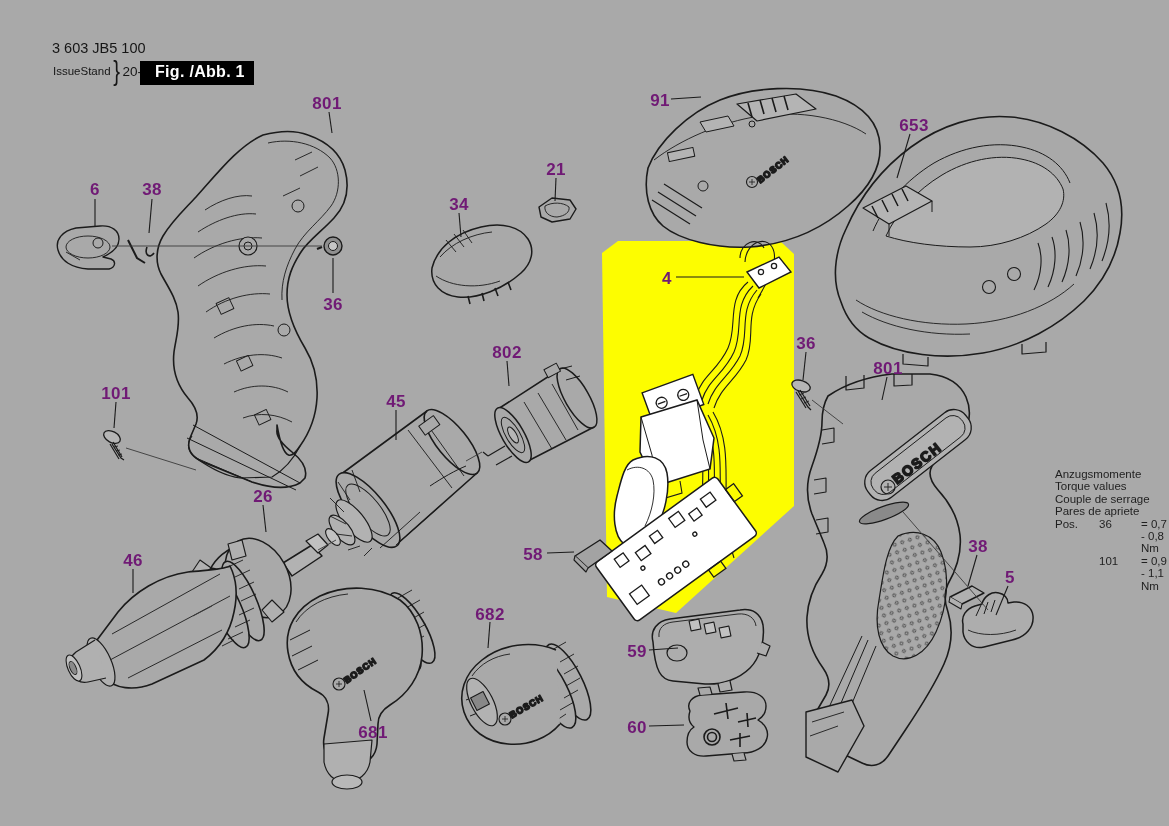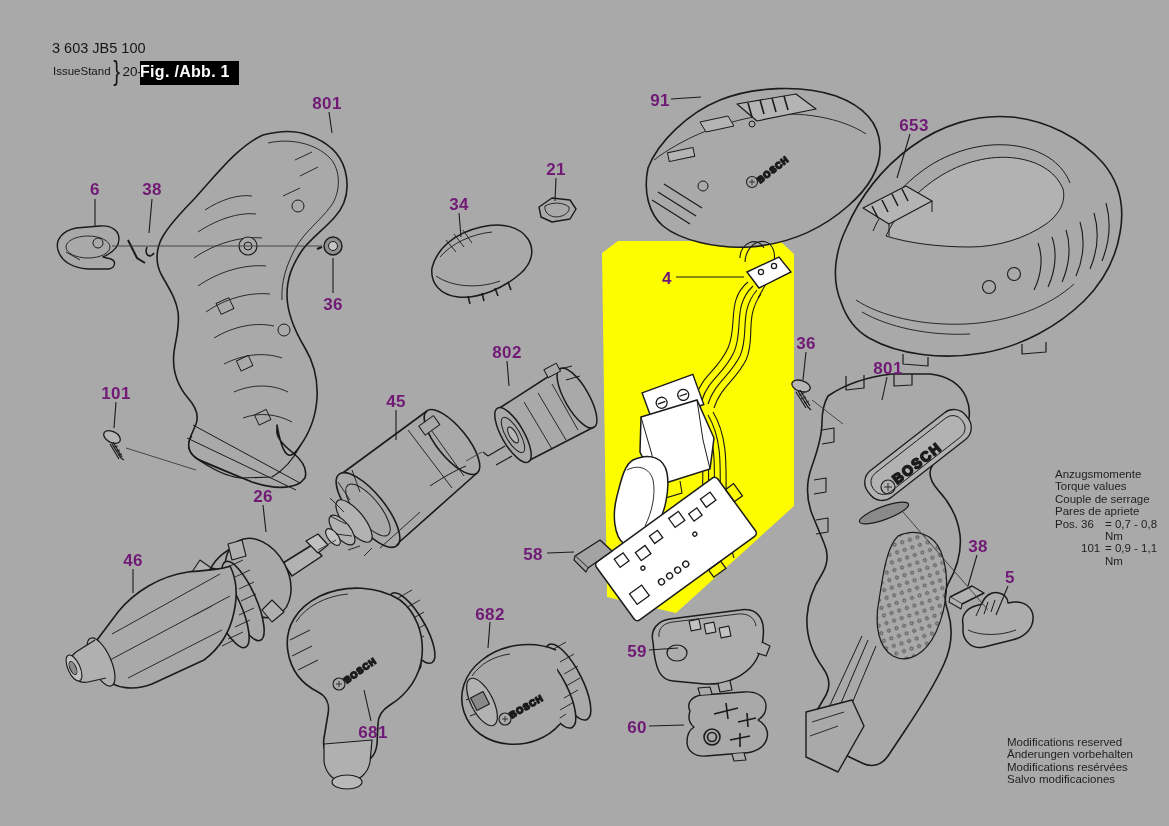--- a/index.html
+++ b/index.html
@@ -20,27 +20,27 @@
 
   
   .doc-id   { position:absolute; left:52px;  top:40px; font-size:14.5px;text-align:center; }
   .issue-block { position:absolute; left:53px; top:56px; display:flex; align-items:center; }
   .issue-words { display:flex; flex-direction:row; font-size:11.5px; line-height:12.5px; }
   .issue-brace { font-size:27px; font-weight:300; margin:0 2px 0 1px; transform:scaleX(.75); }
   .issue-date  { font-size:13.5px; }
   .fig-box {
     position:absolute; left:140px; top:61px;
     background:#000; color:#fff; font-weight:bold; font-size:16px;
-    padding:2px 9px 4px 0; letter-spacing:.3px;
+    padding:2px 9px 4px 15px; letter-spacing:.3px;
   }
 
   
   .note { position:absolute; font-size:11.5px; line-height:12.4px; color:#1f1f1f; }
   .torque-note { left:1055px; top:468px; }
-  .torque-row { display:grid; grid-template-columns:26px 24px auto; }
+  .torque-row { display:grid; grid-template-columns:26px 24px auto;gap:18px; }
   .torque-row .tp { text-align:left; }
   .footer-note { left:1007px; top:736px; }
 </style>
 </head>
 <body>
 
 <div class="page">
 
 <svg width="1169" height="826" viewBox="0 0 1169 826">
   <defs>
@@ -538,20 +538,14 @@
     <span class="tp">36</span>
     <span>= 0,7 - 0,8 Nm</span>
   </div>
   <div class="torque-row">
     <span></span>
     <span class="tp">101</span>
     <span>= 0,9 - 1,1 Nm</span>
   </div>
 </div>
 
-<div class="note footer-note">
-  <div>Modifications reserved</div>
-  <div>Änderungen vorbehalten</div>
-  <div>Modifications resérvées</div>
-  <div>Salvo modificaciones</div>
+
 </div>
 
-</div>
-
 </body></html>

